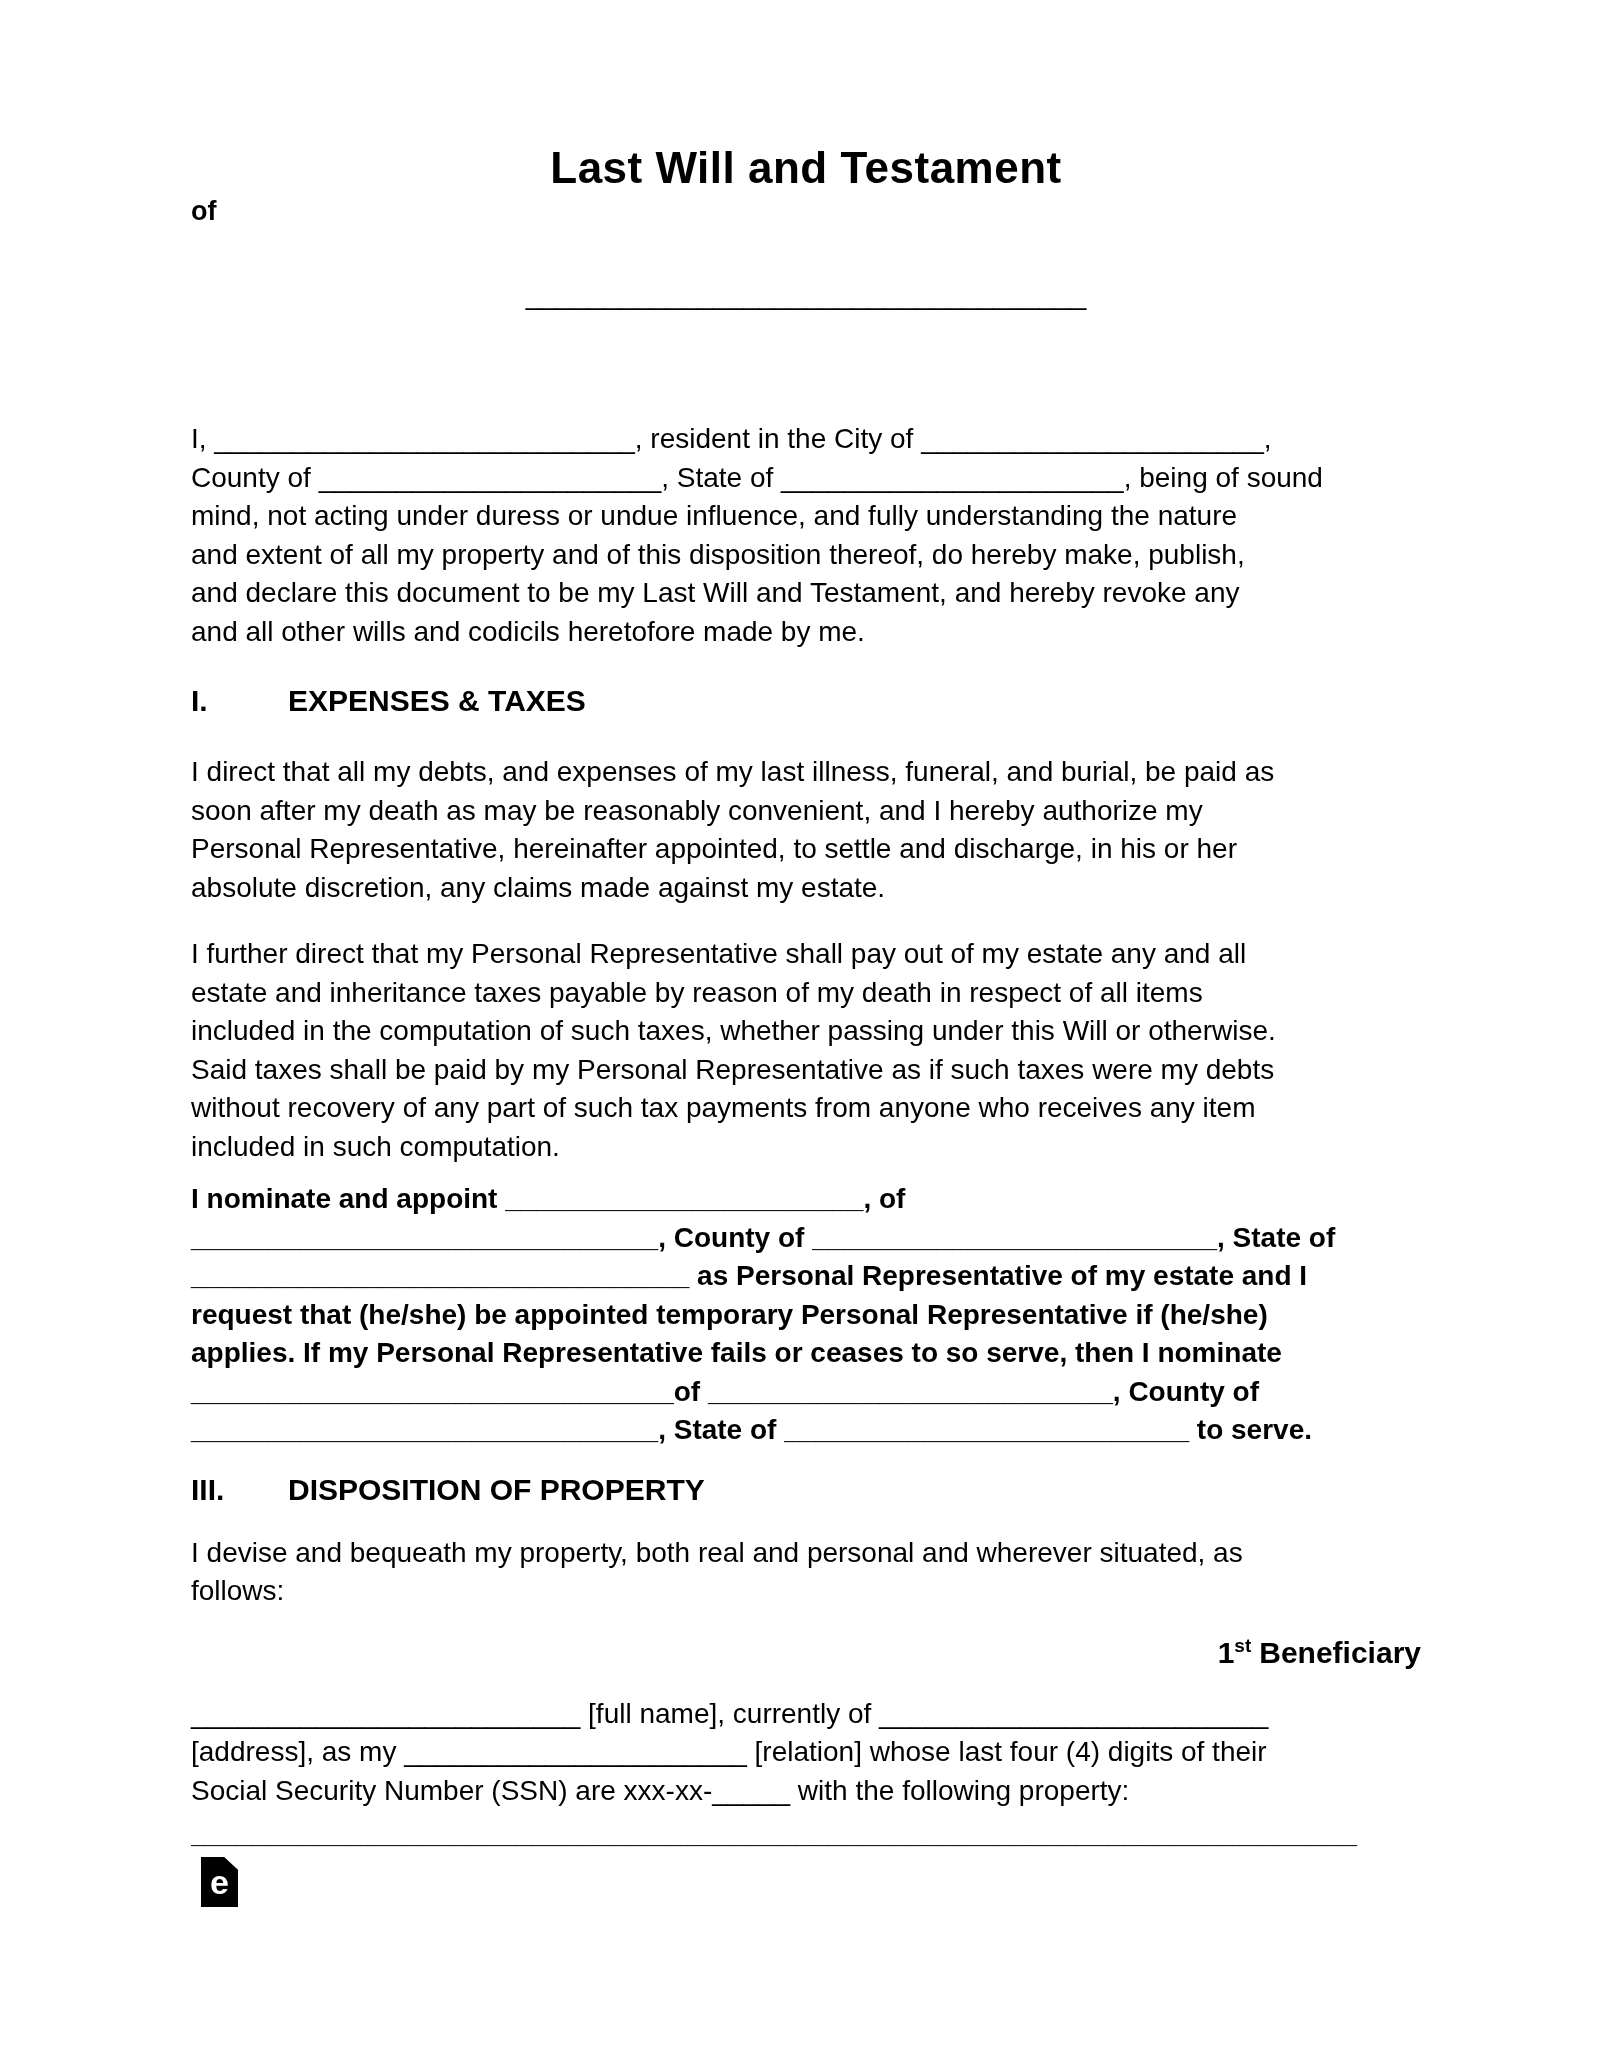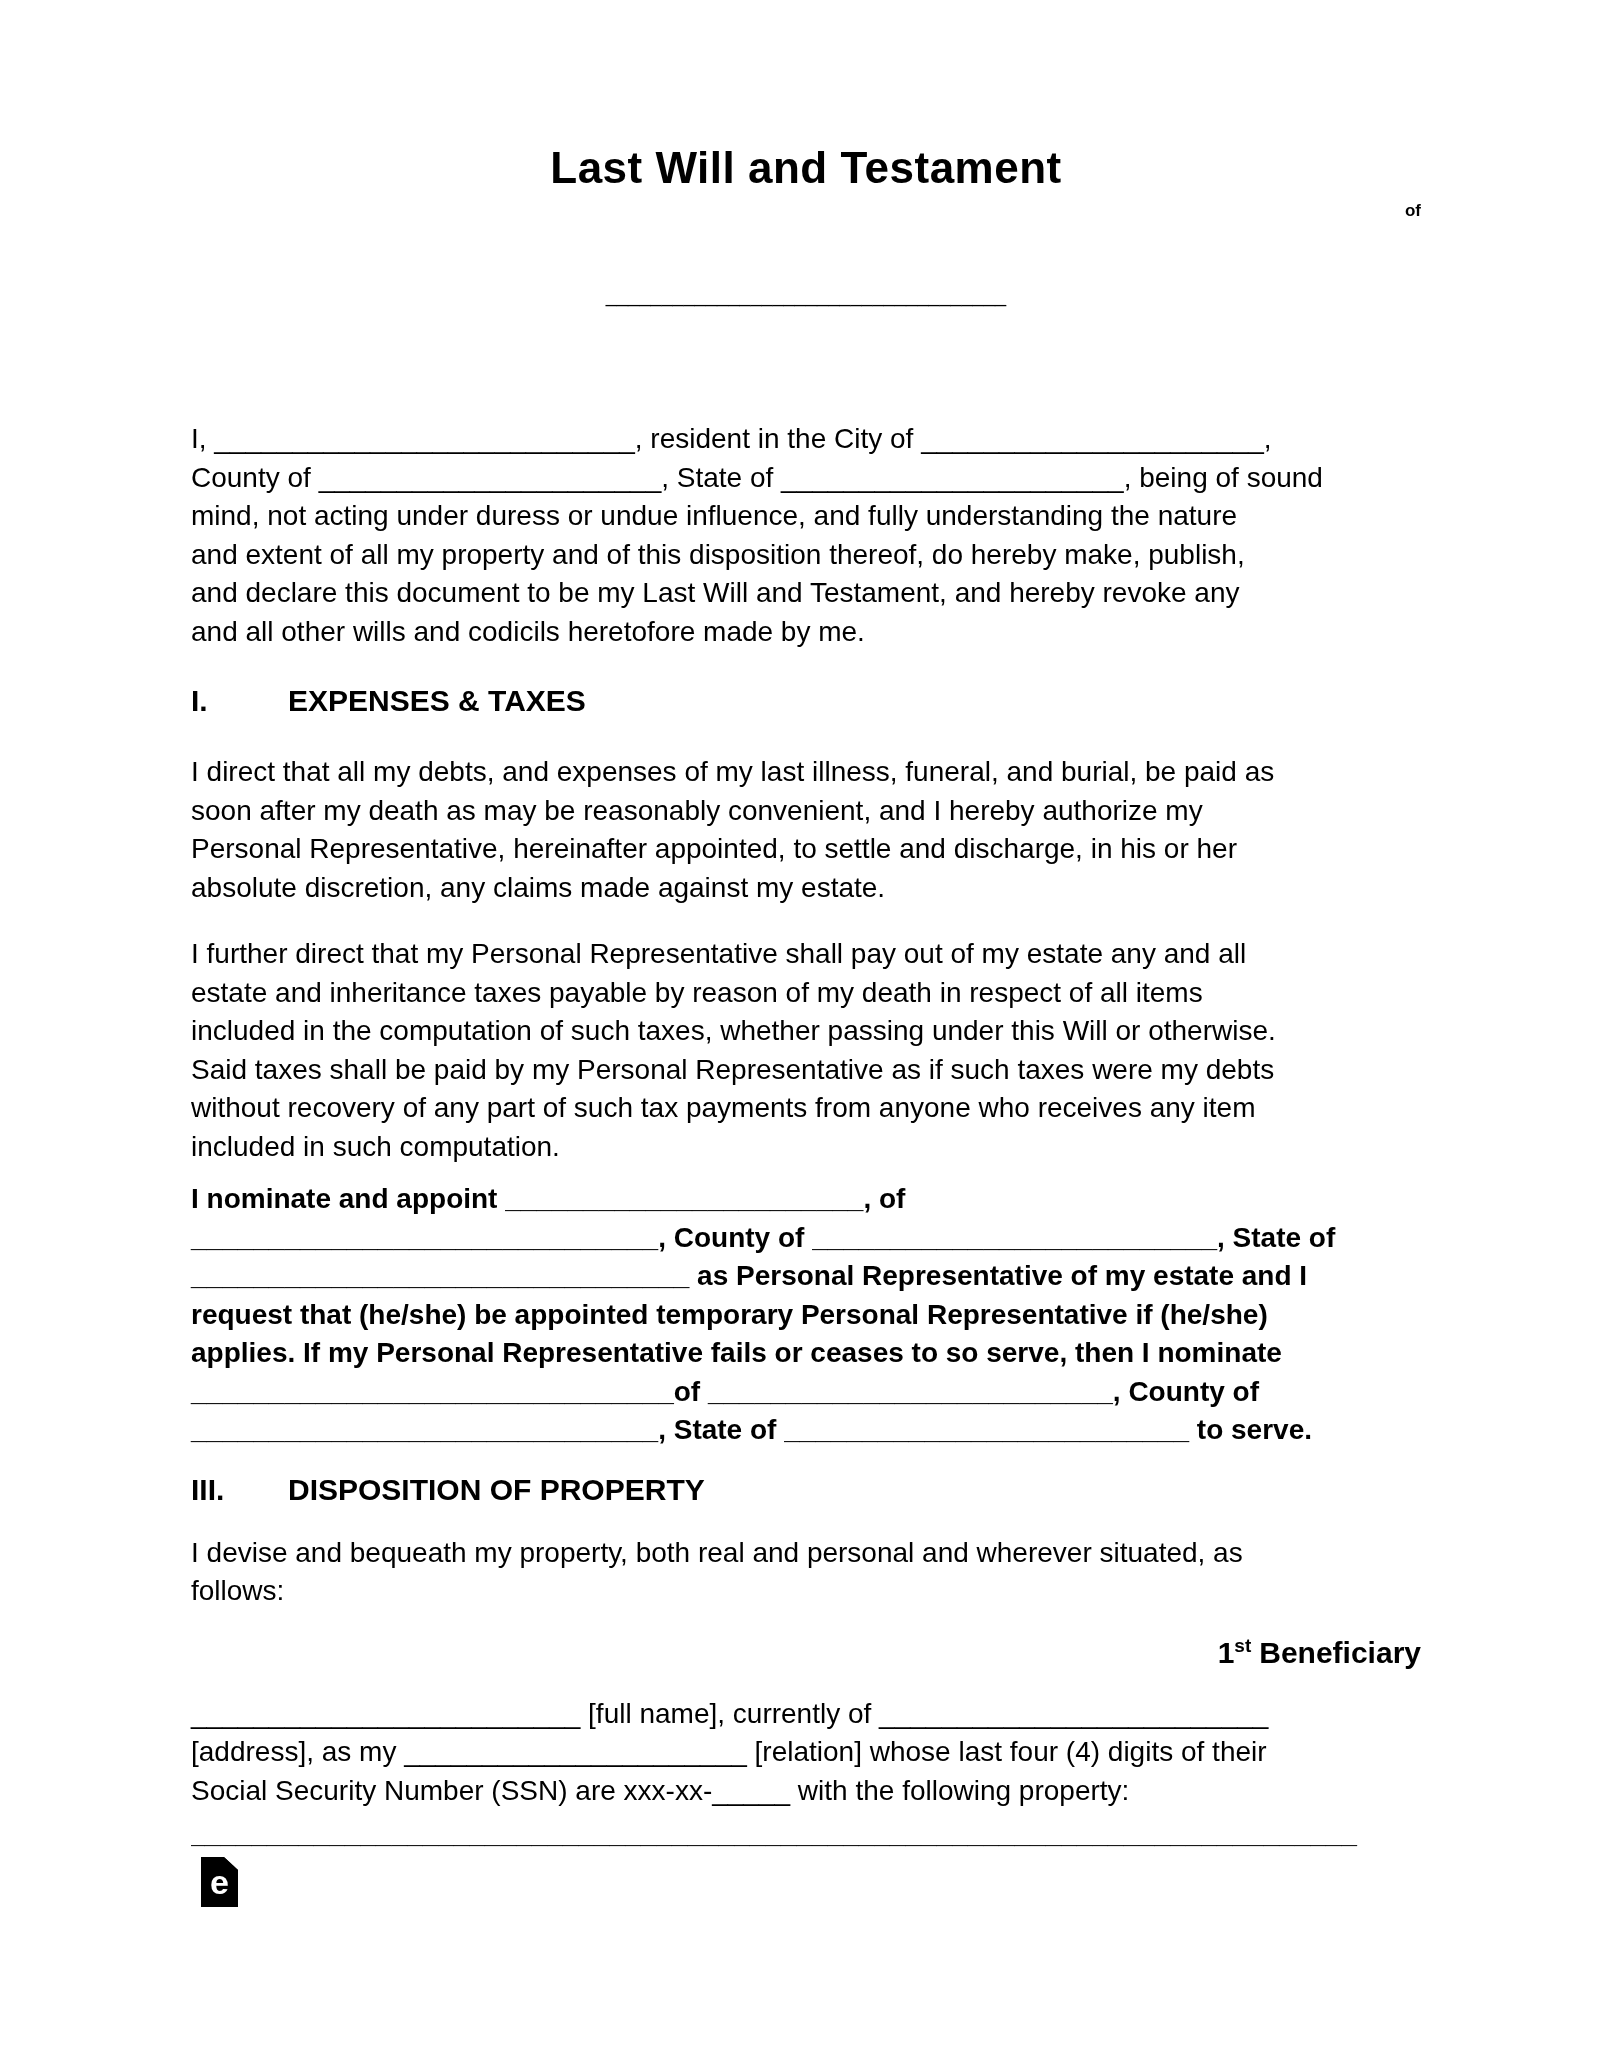--- a/index.html
+++ b/index.html
@@ -3,22 +3,22 @@
 <meta charset="utf-8">
 <style>
   html,body{margin:0;padding:0;}
   body{
     width:1600px;height:2070px;background:#ffffff;color:#000;
     font-family:"Liberation Sans","DejaVu Sans",sans-serif;
   }
   .page{position:relative;width:1600px;height:2070px;background:#fff;overflow:hidden;}
   .content{position:absolute;left:191px;top:0;width:1230px;}
   .doc-title{margin-top:142px;text-align:center;font-size:44px;font-weight:bold;line-height:52px;letter-spacing:0.5px;}
-  .doc-subtitle{margin-top:2px;text-align:right;font-size:17px;font-weight:bold;line-height:30px;}
-  .name-line{margin-top:50px;text-align:center;font-size:20px;line-height:38px;white-space:pre;}
+  .doc-subtitle{margin-top:2px;text-align:left;font-size:27px;font-weight:bold;line-height:30px;}
+  .name-line{margin-top:50px;text-align:center;font-size:28px;line-height:38px;white-space:pre;}
   .para{font-size:28px;line-height:38.5px;white-space:pre-line;}
   .p-open{margin-top:106px;}
   .sec{display:flex;font-size:30px;font-weight:bold;line-height:40px;}
   .sec-num{width:97px;flex:none;}
   .h1{margin-top:30px;}
   .pA{margin-top:32px;}
   .pB{margin-top:28px;}
   .h2{margin-top:22px;}
   .pII{margin-top:14px;font-weight:bold;}
   .h3{margin-top:20px;}

